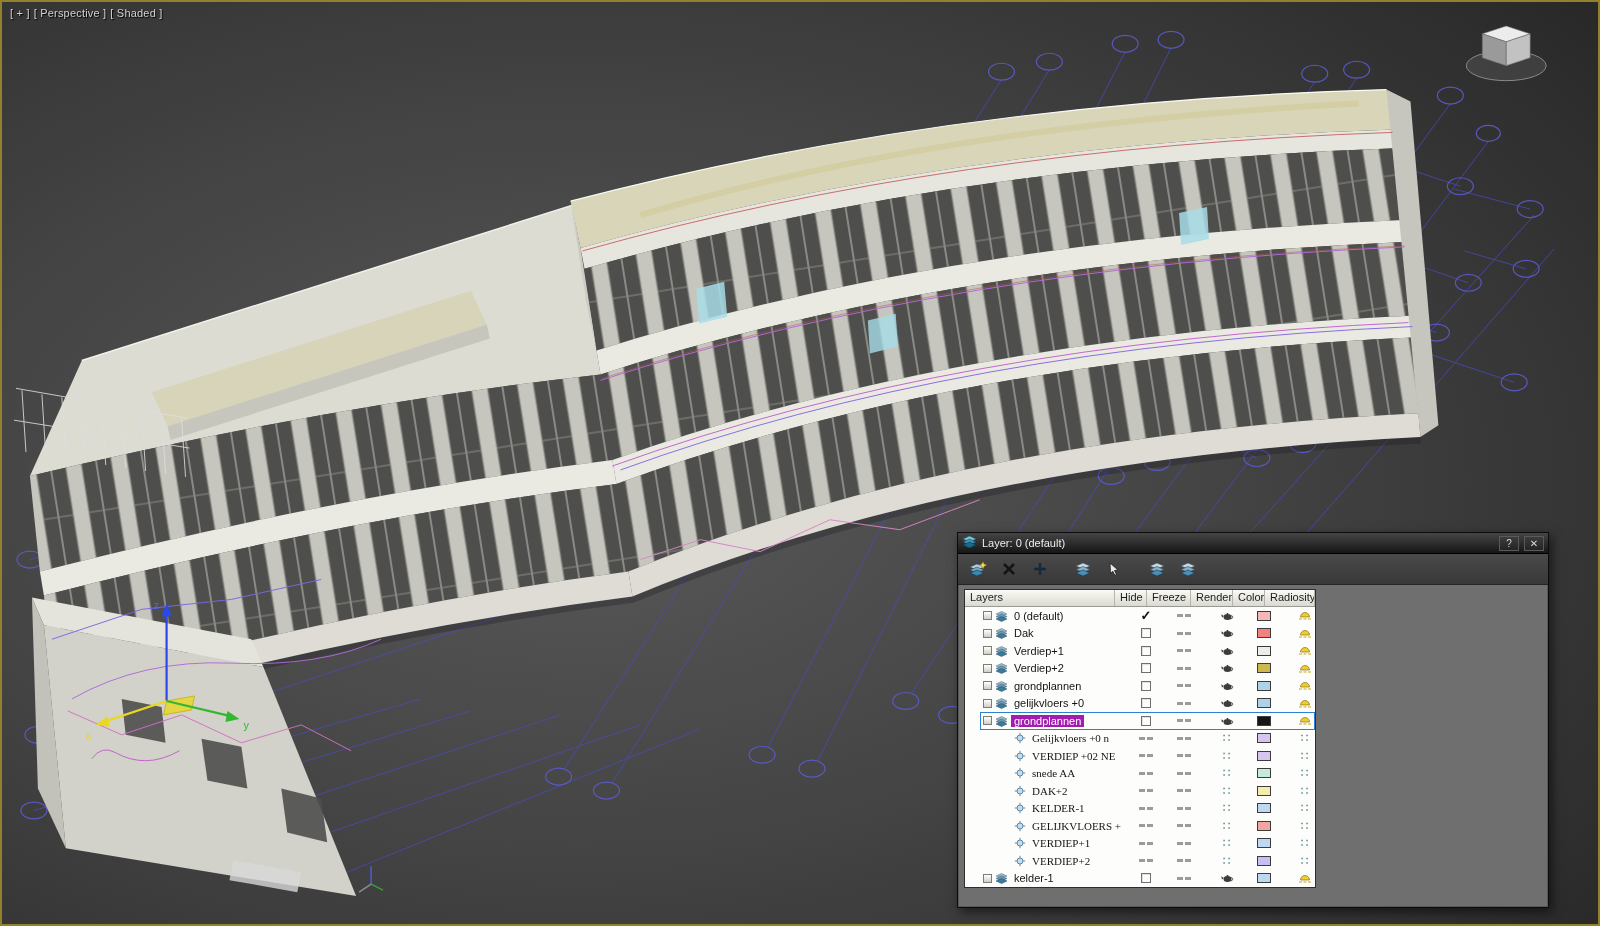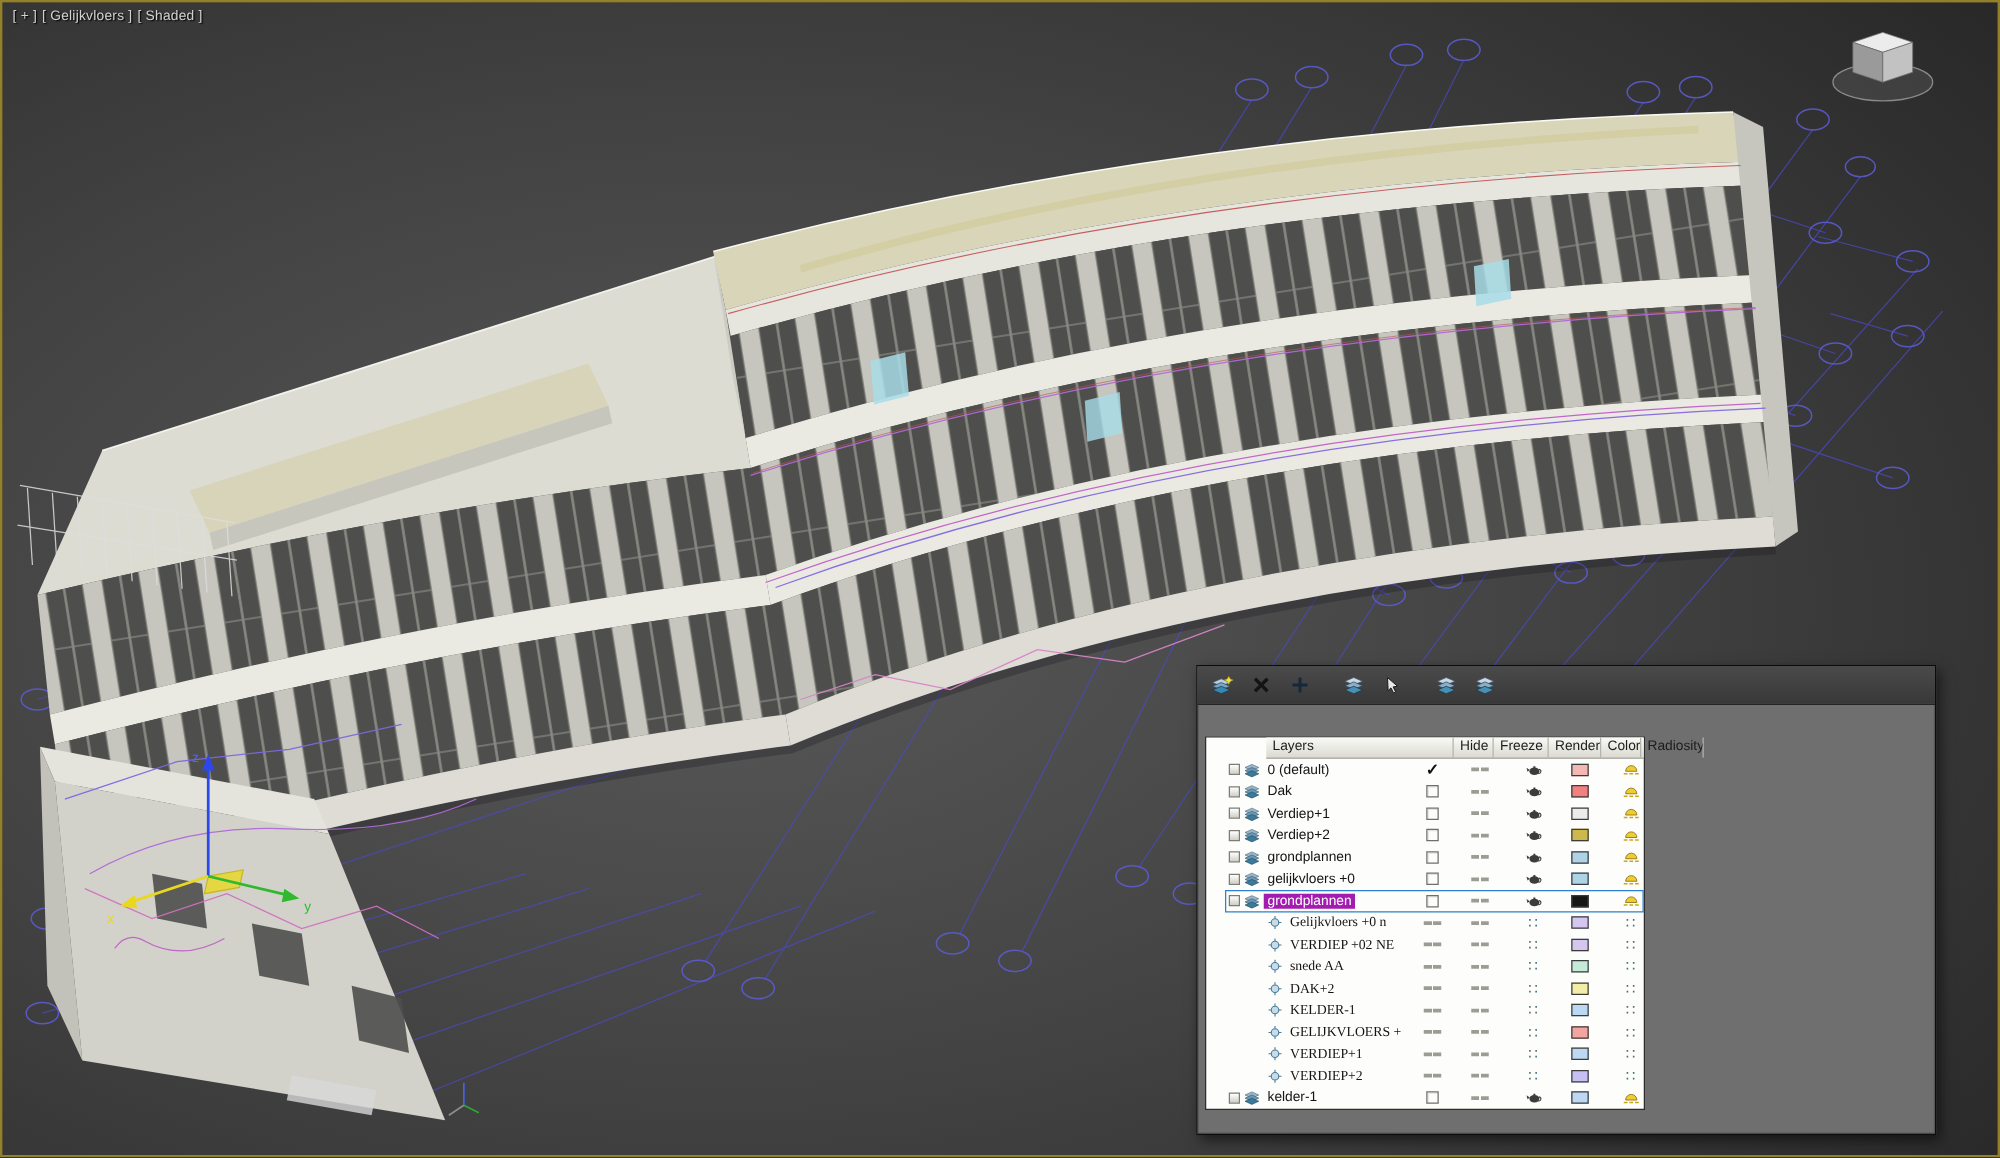--- a/index.html
+++ b/index.html
@@ -22,21 +22,21 @@
         color:#d8d8d8;font-size:10px;text-align:center;line-height:14px;box-sizing:border-box;cursor:default;}
   .toolbar{height:30px;background:linear-gradient(#4a4a4a,#383838);border-bottom:1px solid #242424;
            display:flex;align-items:center;padding:0 8px;gap:7px;}
   .tb-btn{width:24px;height:22px;display:flex;align-items:center;justify-content:center;border-radius:2px;}
   .tb-btn.gap{margin-left:12px;}
 
   .ltable{position:absolute;left:6px;top:56px;width:350px;background:#fdfdfb;border:1px solid #2e2e2e;
           box-sizing:content-box;}
   .thead{display:grid;grid-template-columns:150px 32px 44px 42px 32px 50px;height:16px;
          background:linear-gradient(#fafaf6,#dadad2);border-bottom:1px solid #9a9a92;
-         font-size:11px;color:#1c1c1c;margin-left:48px;}
+         font-size:11px;color:#1c1c1c;}
   .thead span{border-right:1px solid #b4b4ac;padding:1px 0 0 5px;white-space:nowrap;overflow:hidden;box-sizing:border-box;}
   .lrow{display:grid;grid-template-columns:150px 32px 44px 42px 32px 50px;height:17.5px;
         align-items:center;font-size:11px;color:#141414;margin-left:15px;}
   .lrow.selected{box-shadow:inset 0 0 0 1px #2f80d0;}
   .cell-name{display:flex;align-items:center;gap:3px;padding-left:3px;overflow:hidden;white-space:nowrap;height:17.5px;}
   .lrow.child .cell-name{padding-left:22px;font-family:Liberation Serif, serif;}
   .expander{width:9px;height:9px;background:linear-gradient(#ffffff,#cfcfc6);border:1px solid #7d7d76;flex:none;box-sizing:border-box;}
   .licon{display:flex;align-items:center;flex:none;}
   .lname{padding:0 3px;white-space:nowrap;overflow:hidden;}
   .lrow.selected .lname{background:#a21caf;color:#fff;}
@@ -244,25 +244,37 @@
     <g>
       <ellipse cx="1508" cy="64" rx="40" ry="15" fill="#787878" fill-opacity="0.25" stroke="#8a8a8a" stroke-width="1"></ellipse>
       <path d="M1484 32 L1508 24 L1532 32 L1508 40 Z" fill="#ececec" stroke="#6a6a6a" stroke-width="0.6"></path>
       <path d="M1484 32 L1508 40 L1508 64 L1484 56 Z" fill="#9a9a9a" stroke="#6a6a6a" stroke-width="0.6"></path>
       <path d="M1508 40 L1532 32 L1532 56 L1508 64 Z" fill="#c2c2c2" stroke="#6a6a6a" stroke-width="0.6"></path>
     </g>
   </svg>
 
   <div class="vp-label">
     <span>[ + ]</span>
-    <span>[ Gelijkvloers ]</span>
+    <span>[ Perspective ]</span>
     <span>[ Shaded ]</span>
   </div>
 
   <div class="dialog">
+    <div class="titlebar">
+      <span class="ticon">
+        <svg width="15" height="14" viewBox="0 0 15 14">
+          <path d="M1 5 L7.5 2 L14 5 L7.5 8 Z" fill="#7ec8dc" stroke="#2a5a70" stroke-width="0.6"></path>
+          <path d="M1 8 L7.5 5 L14 8 L7.5 11 Z" fill="#3a9ab8" stroke="#1a4a60" stroke-width="0.6"></path>
+          <path d="M1 11 L7.5 8 L14 11 L7.5 14 Z" fill="#1a6a88" stroke="#0a3a50" stroke-width="0.6"></path>
+        </svg>
+      </span>
+      <span class="ttext">Layer: 0 (default)</span>
+      <span class="tbtn">?</span>
+      <span class="tbtn">✕</span>
+    </div>
     <div class="toolbar">
         <span class="tb-btn">
           <svg width="20" height="18" viewBox="0 0 20 18">
             <path d="M2 7 L9 4 L16 7 L9 10 Z" fill="#b8d0e0" stroke="#445566" stroke-width="0.6"></path>
             <path d="M2 10 L9 7 L16 10 L9 13 Z" fill="#78a8c8" stroke="#334455" stroke-width="0.6"></path>
             <path d="M2 13 L9 10 L16 13 L9 16 Z" fill="#3888b0" stroke="#223344" stroke-width="0.6"></path>
             <path d="M15 2 l1.2 2.2 L18.5 5 l-2.3 1.2 L15 8.5 l-1.2 -2.3 L11.5 5 l2.3 -0.8 Z" fill="#f0e048" stroke="#a89010" stroke-width="0.5"></path>
           </svg>
         </span>
         <span class="tb-btn">

